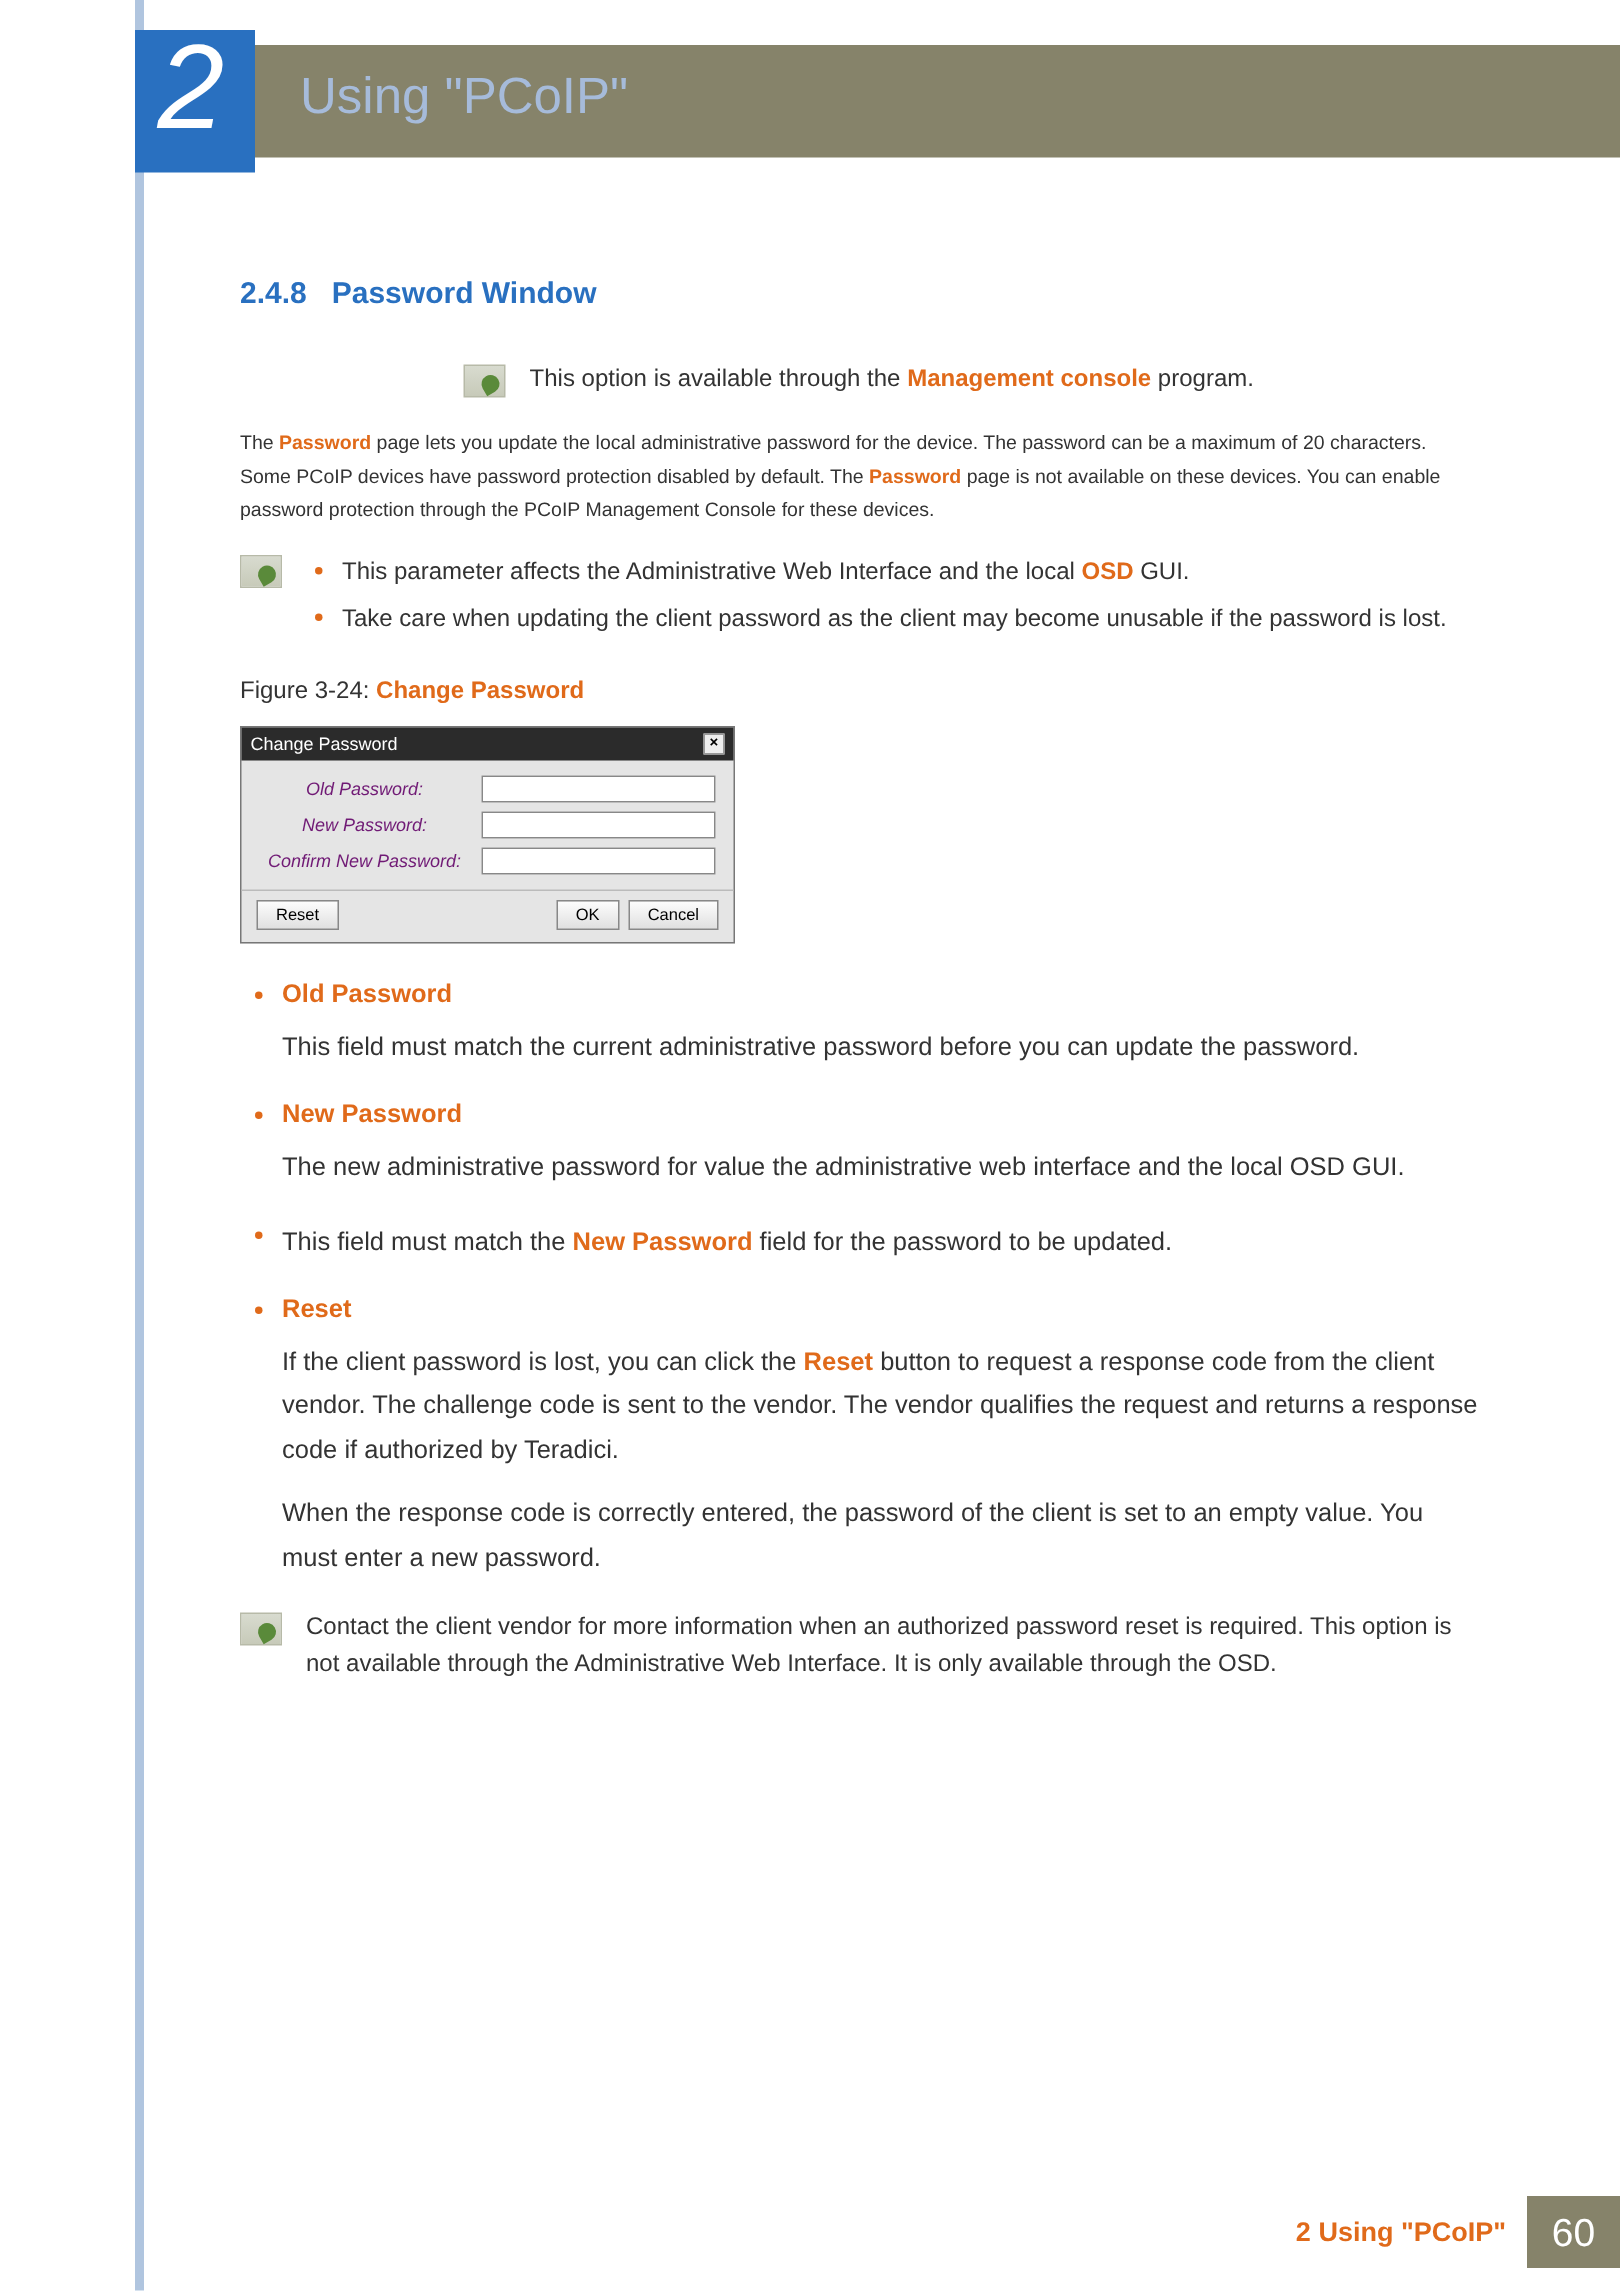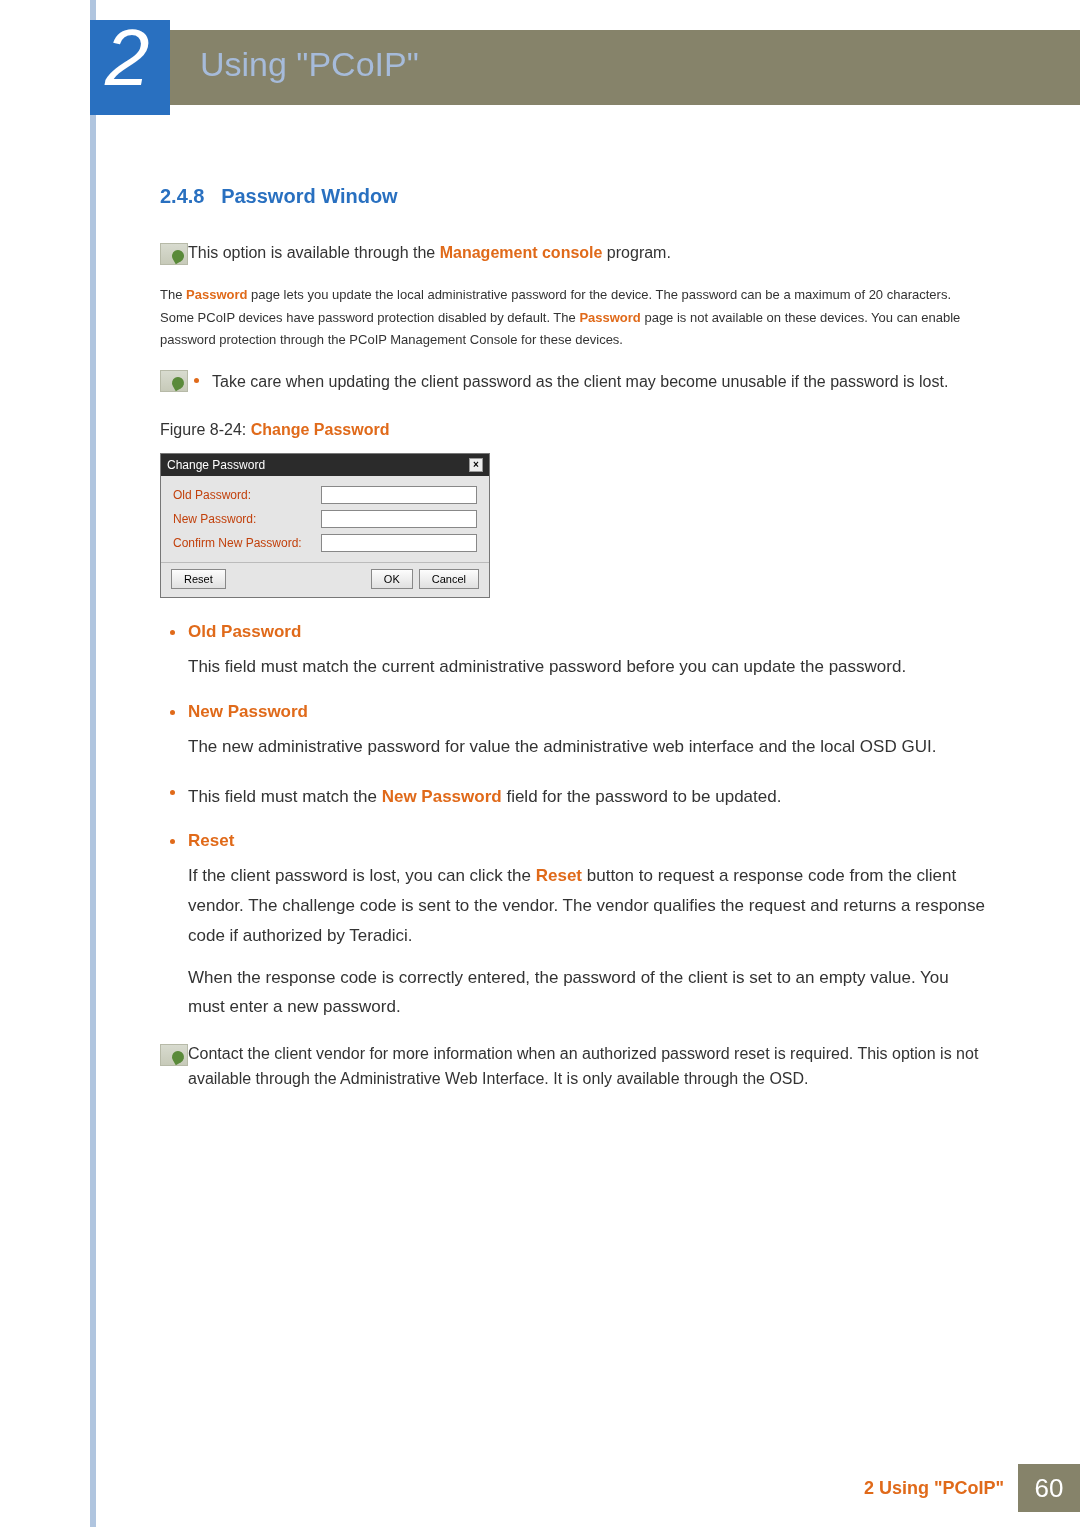--- a/index.html
+++ b/index.html
@@ -61,22 +61,23 @@
   }
   .section-heading {
     color: #2970c0;
     font-size: 20px;
     font-weight: bold;
     margin-bottom: 33px;
   }
   .note-row {
     display: flex;
     align-items: flex-start;
-    gap: 0;
+    gap: 16px;
     margin-bottom: 18px;
+    justify-content: center;
   }
   .note-icon {
     width: 28px;
     height: 22px;
     background: linear-gradient(#d8dbcf, #c7cab9);
     border: 1px solid #b7baa8;
     flex-shrink: 0;
     position: relative;
     margin-top: 2px;
   }
@@ -145,22 +146,23 @@
   }
   .dialog-body { padding: 10px 12px 4px 12px; }
   .field-row {
     display: flex;
     align-items: center;
     margin-bottom: 6px;
     gap: 8px;
   }
   .field-label {
     width: 140px;
-    text-align: left;
-    color: #c2410c;
+    text-align: center;
+    color: #701a75;
+    font-style: italic;
   }
   .field-input {
     flex: 1;
     height: 18px;
     border: 1px solid #888;
     background: #fff;
     padding: 0 2px;
     font-size: 11px;
   }
   .dialog-buttons {
@@ -245,26 +247,29 @@
     </div>
   </div>
 
   <p class="body-p">
     <span>The </span><span class="orange">Password</span><span> page lets you update the local administrative password for the device. The password can be a maximum of 20 characters. Some PCoIP devices have password protection disabled by default. The </span><span class="orange">Password</span><span> page is not available on these devices. You can enable password protection through the PCoIP Management Console for these devices.</span>
   </p>
 
   <div class="note-row">
     <div class="note-icon"></div>
     <ul class="bullet-list" style="flex:1;">
+      <li>
+        <span>This parameter affects the Administrative Web Interface and the local </span><span class="orange">OSD</span><span> GUI.</span>
+      </li>
       <li>Take care when updating the client password as the client may become unusable if the password is lost.</li>
     </ul>
   </div>
 
   <div class="figure-caption">
-    <span>Figure 8-24: </span><span class="orange">Change Password</span>
+    <span>Figure 3-24: </span><span class="orange">Change Password</span>
   </div>
 
   <div class="dialog">
     <div class="dialog-titlebar">
       <span>Change Password</span>
       <span class="dialog-close">×</span>
     </div>
     <div class="dialog-body">
       <div class="field-row">
         <span class="field-label">Old Password:</span>

